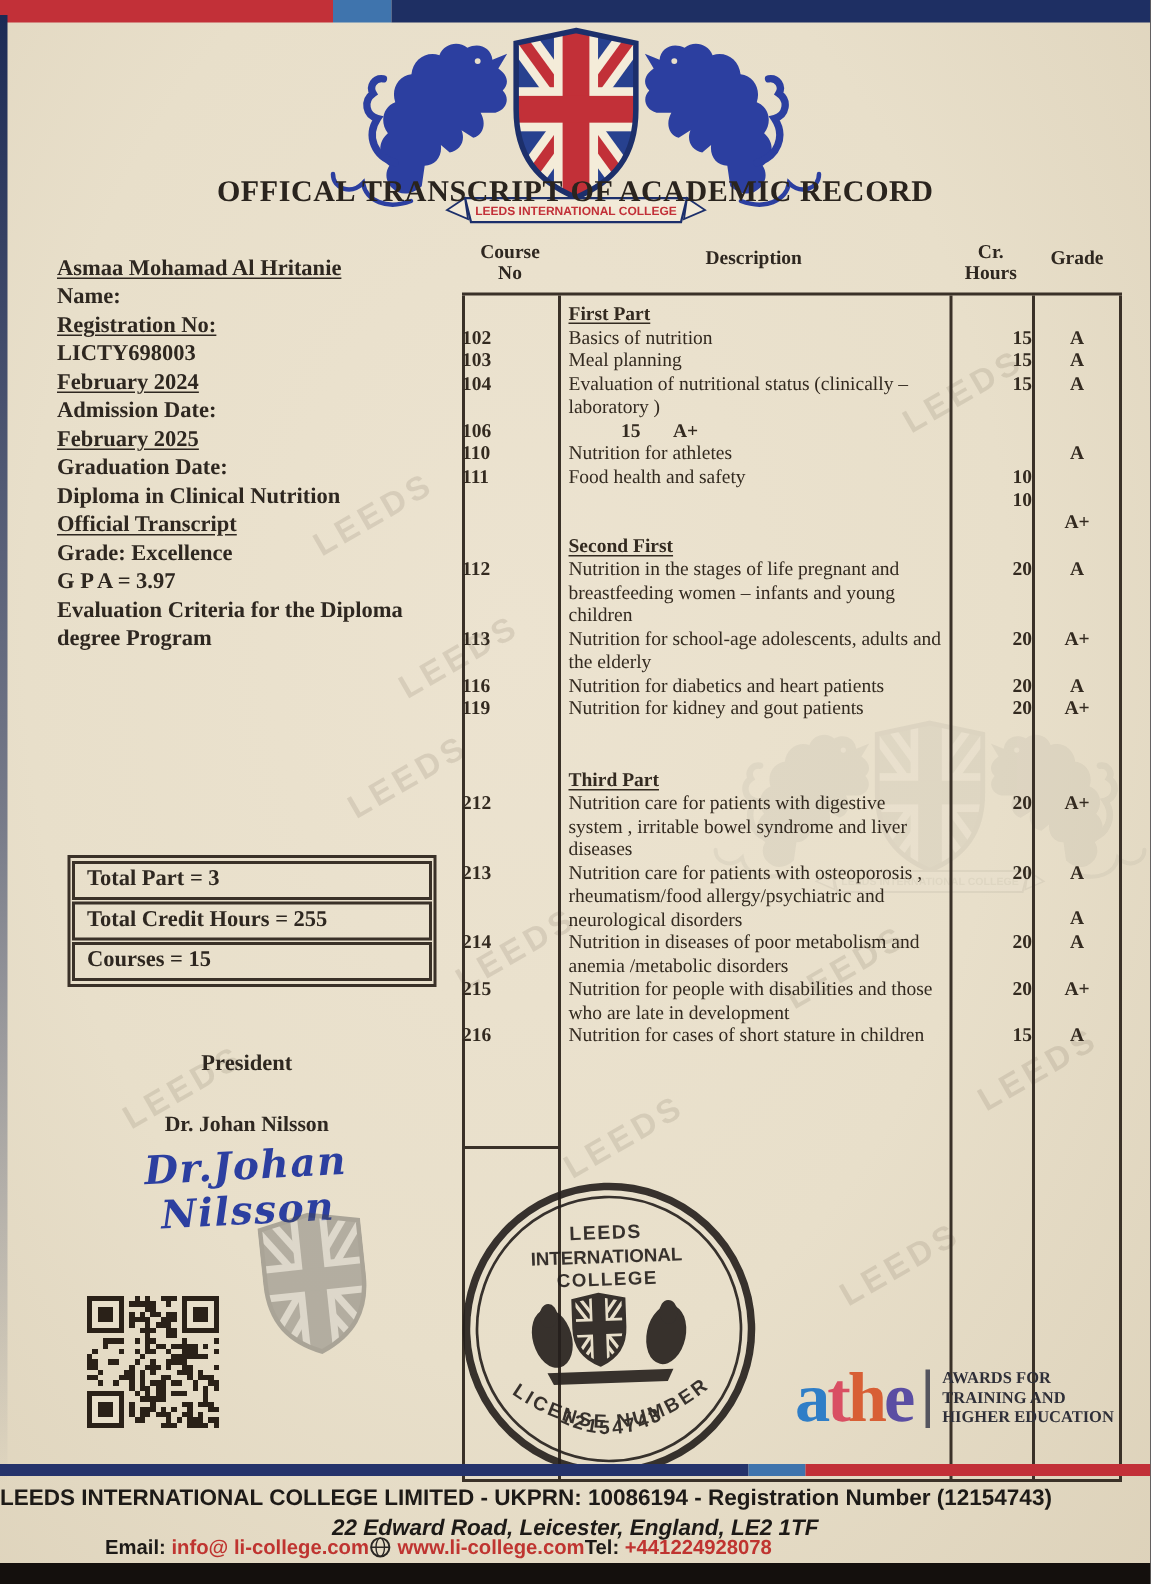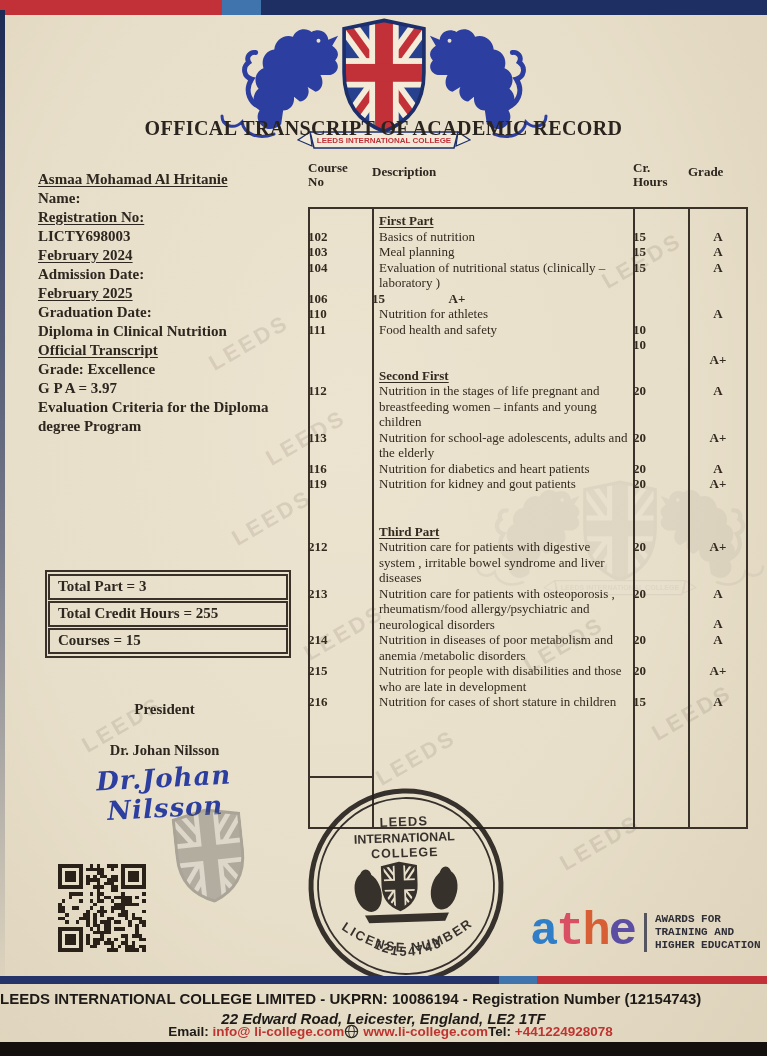--- a/index.html
+++ b/index.html
@@ -27,62 +27,62 @@
   
   .totals{position:absolute;left:45px;top:570px;width:240px;border:2px solid #3a3128;padding:1px;}
   .totals .trowbox{border:2px solid #3a3128;margin:1px 0;padding:2px 0 3px 8px;font-size:15px;font-weight:bold;}
   
   .president{position:absolute;left:42px;top:701px;width:245px;text-align:center;}
   .president .p-title{font-size:15px;font-weight:bold;}
   .president .p-name{font-size:14.5px;font-weight:bold;margin-top:24px;}
   .president .p-sign{margin-top:4px;font-family:"DejaVu Serif", serif;font-style:italic;font-weight:bold;
     font-size:26px;color:#2c3fa0;transform:rotate(-3deg);letter-spacing:1px;}
   
-  .thead{position:absolute;left:308px;top:161px;width:440px;display:flex;font-size:13px;font-weight:bold;line-height:14px;text-align:left;}
+  .thead{position:absolute;left:308px;top:161px;width:440px;display:flex;font-size:13px;font-weight:bold;line-height:14px;text-align:center;}
   .thead .h-no{width:64px;}.thead .h-desc{width:261px;padding-top:4px;}
   .thead .h-hr{width:55px;}.thead .h-gr{width:60px;padding-top:4px;}
-  .tbox{position:absolute;left:308px;top:207px;width:440px;height:622px;
+  .tbox{position:absolute;left:308px;top:195px;width:440px;height:793px;
     border-top:2px solid #3a3128;border-bottom:2px solid #3a3128;box-sizing:border-box;}
   .vline{position:absolute;top:0;width:2px;height:100%;background:#3a3128;}
   .noseg{position:absolute;top:567px;left:0;width:66px;height:2px;background:#3a3128;}
   .tbody{position:relative;padding-top:4px;font-size:13px;line-height:15.5px;color:#332a20;}
   .trow{display:flex;align-items:flex-start;}
   .c-no{width:64px;text-align:left;font-weight:bold;flex:none;}
   .c-desc{width:261px;padding:0 4px 0 7px;box-sizing:border-box;flex:none;}
-  .c-hr{width:55px;text-align:left;font-weight:bold;flex:none;}
+  .c-hr{width:55px;text-align:right;font-weight:bold;flex:none;}
   .c-gr{width:60px;text-align:center;font-weight:bold;flex:none;}
   .part-title{font-weight:bold;text-decoration:underline;text-underline-offset:2px;}
   .g2{margin-top:15px;}
   .tspacer{height:32px;}
   
   .wm{position:absolute;font-family:"Liberation Sans", sans-serif;font-weight:bold;
     color:rgba(110,100,80,.16);letter-spacing:3px;font-size:22px;transform:rotate(-30deg);pointer-events:none;}
   .bg-crest{position:absolute;left:470px;top:380px;width:300px;height:320px;opacity:.06;filter:grayscale(1);}
   .gray-emblem{position:absolute;left:160px;top:808px;width:100px;height:95px;opacity:.38;filter:grayscale(1) contrast(.7);transform:rotate(-6deg);}
   
   .stamp{position:absolute;left:306px;top:786px;width:200px;height:200px;opacity:.9;transform:rotate(-2deg);}
   
   .qr{position:absolute;left:55px;top:864px;width:94px;height:88px;}
   
-  .athe{position:absolute;left:530px;top:912px;display:flex;align-items:center;font-family:Liberation Mono, monospace;}
+  .athe{position:absolute;left:530px;top:912px;display:flex;align-items:center;font-family:Liberation Serif, serif;}
   .athe .word{font-size:47px;font-weight:bold;letter-spacing:-2px;line-height:40px;}
   .athe .l-a{color:#2f7ec7;}.athe .l-t{color:#d94f63;}.athe .l-h{color:#d85f35;}.athe .l-e{color:#5b4ea3;}
   .athe .tag{margin-left:9px;border-left:3px solid #55555f;padding-left:8px;font-size:11px;font-weight:bold;
     line-height:13px;color:#2f2f38;}
   
   .f-bar{position:absolute;left:0;top:976px;width:100%;height:8px;display:flex;}
   .f-bar .seg-navy{width:65%;background:#25336b;}
   .f-bar .seg-blue{width:5%;background:#3f74ad;}
   .f-bar .seg-red{flex:1;background:#c23038;}
   .f-line1{position:absolute;top:990px;left:0;width:100%;text-align:left;
     font-family:"Liberation Sans", sans-serif;font-weight:bold;font-size:15px;color:#1d1a17;}
   .f-line2{position:absolute;top:1010px;left:0;width:100%;text-align:center;
     font-family:"Liberation Sans", sans-serif;font-weight:bold;font-size:15px;color:#1d1a17;font-style:italic;}
-  .f-line3{position:absolute;top:1024px;left:0;width:100%;box-sizing:border-box;padding:0 42px 0 56px;
-    display:flex;justify-content:center;align-items:center;
+  .f-line3{position:absolute;top:1024px;left:0;width:100%;box-sizing:border-box;padding:0 42px 0 70px;
+    display:flex;justify-content:flex-start;align-items:center;
     font-family:"Liberation Sans", sans-serif;font-weight:bold;font-size:13.5px;color:#1d1a17;}
   .red{color:#bf3430;}
   .web-chip{display:flex;align-items:center;gap:4px;}
   .f-black{position:absolute;left:0;top:1042px;width:100%;height:14px;background:#14100d;}
 </style>
 </head>
 <body>
 
 <svg width="0" height="0" style="position:absolute">
   <defs>

